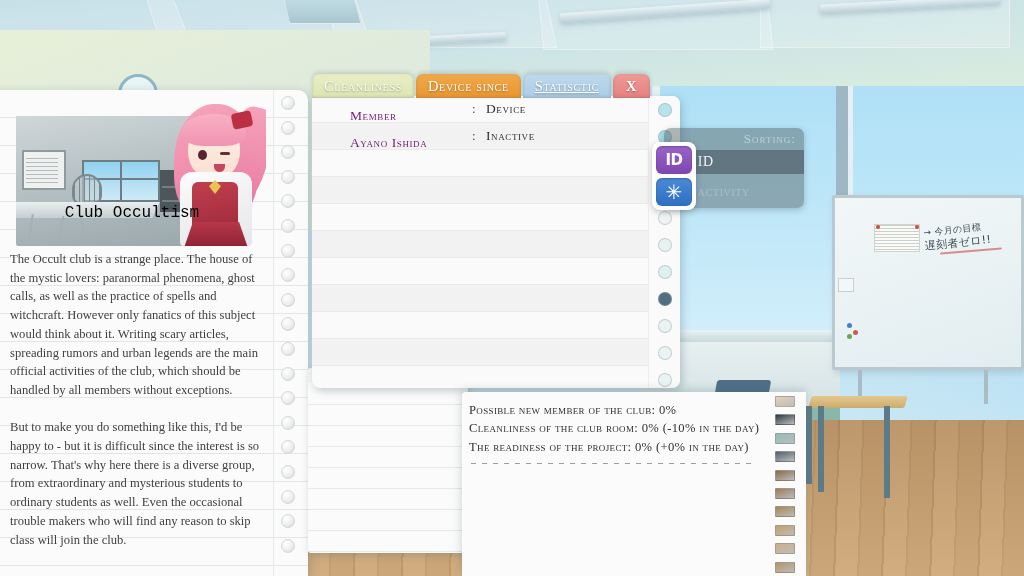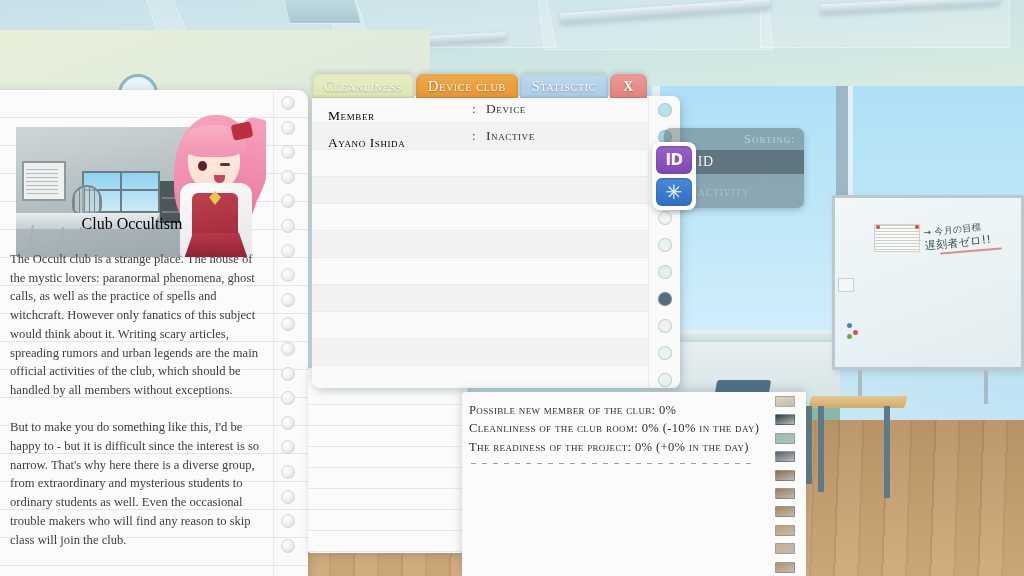--- a/index.html
+++ b/index.html
@@ -127,22 +127,22 @@
   .nb-ring {
     width: 14px; height: 14px; border-radius: 50%;
     background: radial-gradient(circle at 35% 32%, #ffffff 0%, #eceeef 55%, #cdd1d3 100%);
     border: 1px solid #d4d8da; flex: 0 0 auto;
   }
   .nb-rings-sep {
     position: absolute; right: 34px; top: 0; width: 1px; height: 100%;
     background: #e8eaea;
   }
   .nb-art {
-    position: absolute; left: 24px; top: 19px; width: 250px; height: 148px;
-    overflow: hidden; border-radius: 2px;
+    position: absolute; left: 24px; top: 8px; width: 250px; height: 148px;
+    overflow: hidden; border-radius: 2px; font-family: Liberation Mono, monospace;
   }
   .art-room {
     position: absolute; left: 0; top: 18px; width: 190px; height: 130px;
     background: linear-gradient(170deg,#cfd6d8 0%,#b6c1c4 45%,#9aa7ab 100%);
   }
   .art-window {
     position: absolute; left: 66px; top: 44px; width: 78px; height: 42px;
     background: linear-gradient(180deg,#8fd2ef,#cfeaf7);
     border: 2px solid #6d7d84;
   }
@@ -243,38 +243,38 @@
   .tab {
     height: 24px; padding: 0 12px; display: flex; align-items: center;
     border-radius: 7px 7px 0 0;
     font-variant: small-caps; font-size: 14.5px; letter-spacing: .7px;
     color: #fdfdfb; text-shadow: 0 1px 2px rgba(60,50,40,.45);
     box-shadow: 0 -1px 3px rgba(70,80,90,.25) inset, 0 -2px 4px rgba(60,70,80,.18);
     cursor: pointer; white-space: nowrap;
   }
   .tab.management { background: linear-gradient(180deg,#e7eec6,#dde6b2); color:#fbfcf3; }
   .tab.device     { background: linear-gradient(180deg,#f0a94a,#e99630); color:#fffdf6; }
-  .tab.statistic  { background: linear-gradient(180deg,#bed9ec,#aacde6); color:#fbfdff; }
+  .tab.statistic  { background: linear-gradient(180deg,#bed9ec,#aacde6); color:#fbfdff;text-decoration:underline; }
   .tab.closebtn   { background: linear-gradient(180deg,#ee9a96,#e5817e); color:#fff; padding: 0 13px; font-weight: bold;}
 
   #mainpanel {
     position: absolute; left: 312px; top: 96px; width: 368px; height: 292px;
     background: #fafafa; border-radius: 0 8px 8px 8px;
     box-shadow: 2px 3px 9px rgba(70,95,105,.30);
     overflow: hidden; z-index: 6;
   }
   .mp-rows { position: absolute; inset: 0; }
   .mp-row {
     position: relative; height: 27px; display: flex; align-items: center;
     border-bottom: 1px solid #ebebec;
   }
   .mp-row.alt { background: #f2f2f3; }
   .mp-cell-name {
-    width: 160px; padding-left: 16px; font-variant: small-caps;
-    font-size: 13.5px; letter-spacing: .6px; color: #000000; margin-top: 14px;
+    width: 160px; padding-left: 38px; font-variant: small-caps;
+    font-size: 13.5px; letter-spacing: .6px; color: #701a75; margin-top: 14px;
   }
   .mp-cell-colon { width: 14px; font-size: 13px; color: #4a4a4c; }
   .mp-cell-action {
     font-variant: small-caps; font-size: 13.5px; letter-spacing: .6px; color: #2e2e30;
   }
   .mp-dotcol {
     position: absolute; right: 0; top: 0; width: 32px; height: 100%;
     border-left: 1px solid #ededee; background: #fafafa;
     display: flex; flex-direction: column; align-items: center; padding-top: 7px; gap: 13px;
   }
@@ -473,21 +473,21 @@
       <div class="nb-ring"></div>
       <div class="nb-ring"></div>
       <div class="nb-ring"></div>
       <div class="nb-ring"></div>
       <div class="nb-ring"></div>
     </div>
   </div>
 
   <div id="tabbar">
     <div class="tab management">Cleanliness</div>
-    <div class="tab device">Device club</div>
+    <div class="tab device">Device since</div>
     <div class="tab statistic">Statisctic</div>
     <div class="tab closebtn">X</div>
   </div>
 
   <div id="mainpanel">
     <div class="mp-rows">
       <div class="mp-row">
         <div class="mp-cell-name">Member</div>
         <div class="mp-cell-colon">:</div>
         <div class="mp-cell-action">Device</div>

